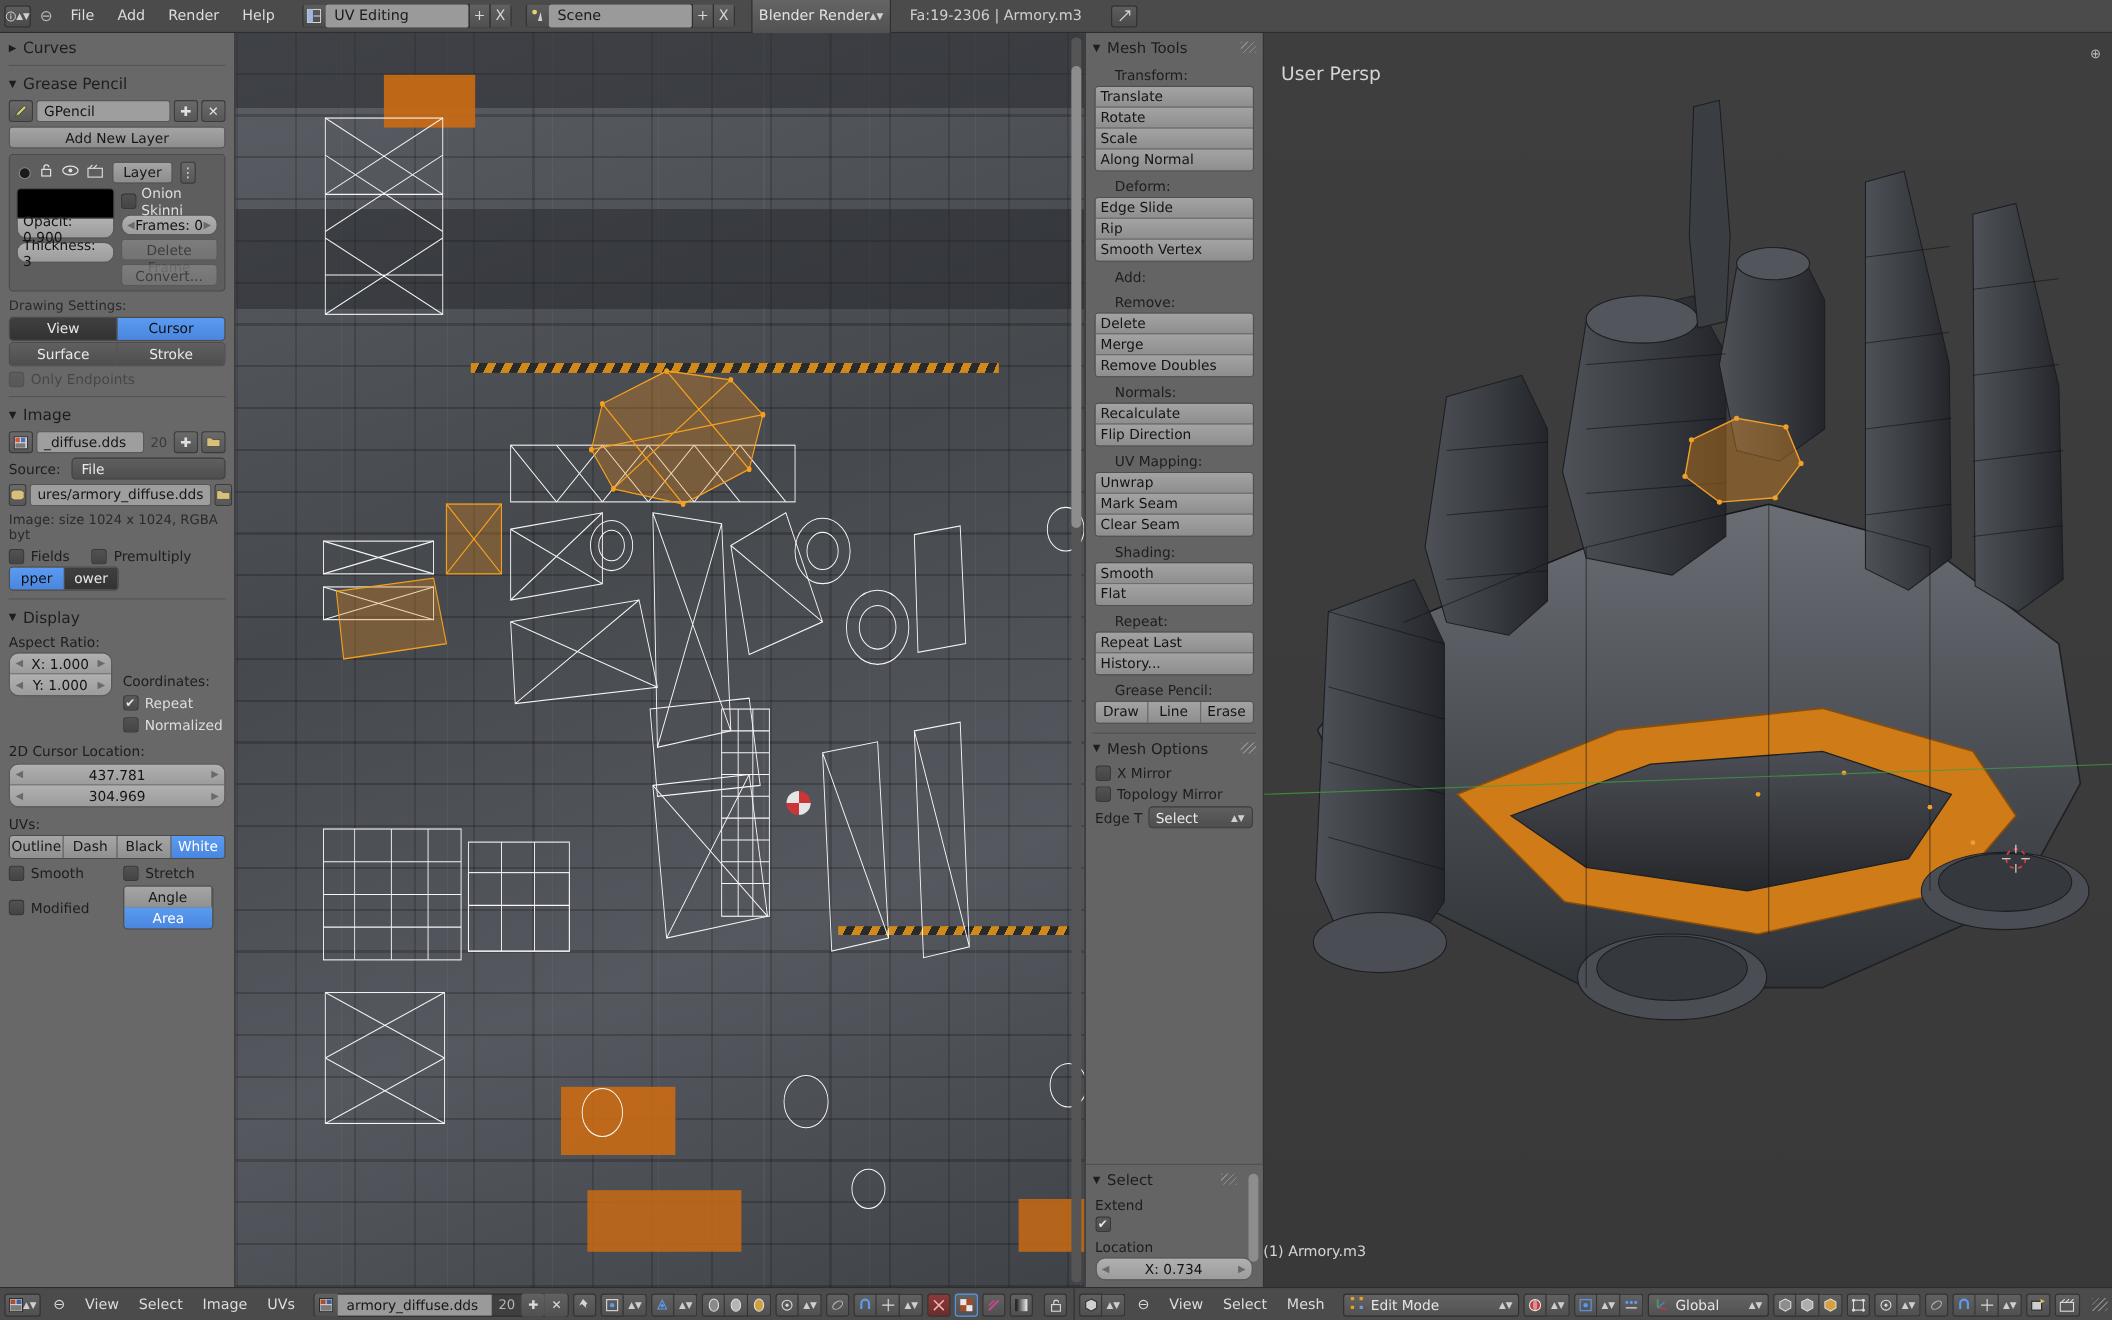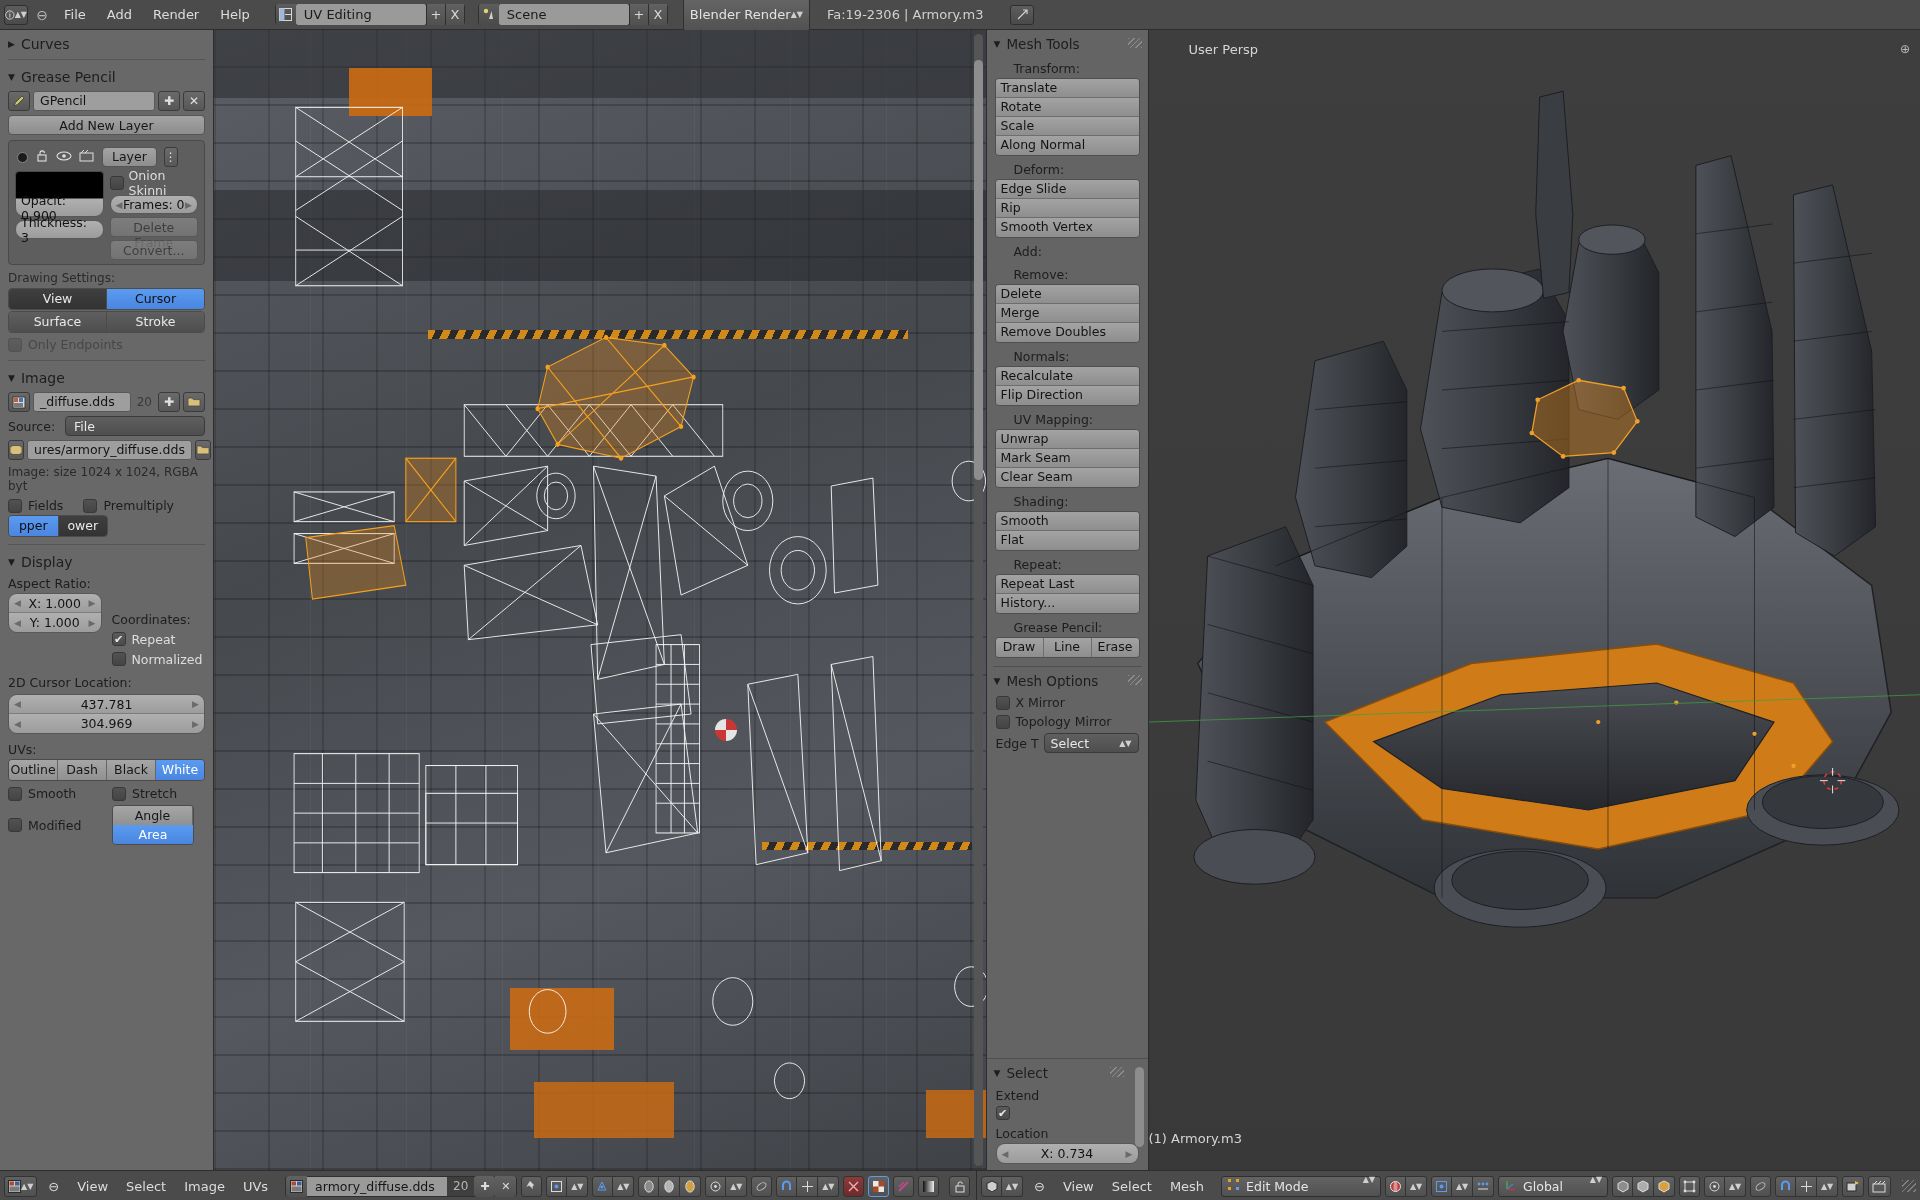--- a/index.html
+++ b/index.html
@@ -95,42 +95,42 @@
   .mt-row3 { display:flex; margin:0 8px; border:1px solid #4f4f4f; border-radius:4px; overflow:hidden; }
   .mt-row3 > div { flex:1; text-align:center; background:linear-gradient(#a3a3a3,#8e8e8e);
     color:#141414; font-size:12.5px; height:19px; line-height:18px; border-right:1px solid #6e6e6e; }
   .mt-row3 > div:last-child { border-right:none; }
   .grip { position:absolute; right:6px; width:14px; height:10px; opacity:.45;
     background:repeating-linear-gradient(135deg,#bdbdbd 0 1px,transparent 1px 4px); }
 
   
   .viewport { flex:1 1 auto; position:relative; background:linear-gradient(#3e3e3e,#393939);
     overflow:hidden; min-width:0; }
-  .vp-label { position:absolute; left:16px; top:12px; font-size:13px; color:#d5d5d5;margin-left:24px; }
+  .vp-label { position:absolute; left:16px; top:28px; font-size:17px; color:#d5d5d5; }
   .vp-obj { position:absolute; left:1180px; bottom:24px; font-size:13px; color:#d5d5d5; }
 
   
   .bottombars { height:30px; flex:0 0 30px; display:flex; border-top:1px solid #2d2d2d; }
   .bbar { background:#4b4b4b; display:flex; align-items:center; gap:4px; padding:0 4px; height:30px; }
   .bbar.left { width:977px; flex:0 0 977px; border-right:1px solid #2d2d2d; }
   .bbar.right { flex:1 1 auto; }
   .bi { height:21px; min-width:21px; background:linear-gradient(#616161,#505050);
     border:1px solid #333; border-radius:3px; display:flex; align-items:center;
     justify-content:center; padding:0 3px; font-size:11px; color:#dcdcdc; }
   .bi-group { display:flex; }
   .bi-group .bi { border-radius:0; border-left:none; }
   .bi-group .bi:first-child { border-radius:3px 0 0 3px; border-left:1px solid #333; }
   .bi-group .bi:last-child { border-radius:0 3px 3px 0; }
   .bmenu { padding:0 7px; font-size:13px; color:#dcdcdc; }
   .bfield { display:flex; align-items:center; background:#3f3f3f; border:1px solid #2f2f2f;
     border-radius:3px; height:21px; }
   .bfield .nm { background:#9a9a9a; color:#161616; height:19px; line-height:19px;
     padding:0 8px; font-size:12.5px; min-width:140px; }
   .bsel { background:linear-gradient(#636363,#515151); border:1px solid #2f2f2f;
-    border-radius:3px; height:21px; display:flex; gap:5px;
+    border-radius:3px; height:21px; display:flex; align-items:center; gap:5px;
     padding:0 5px; font-size:12.5px; color:#e6e6e6; }
   .updown { display:flex; flex-direction:column; line-height:5px; font-size:8px; color:#cfcfcf; }
   .scrollbar { position:absolute; right:2px; width:9px; background:#8d8d8d; border-radius:5px; }
   .rail { position:absolute; right:2px; top:4px; bottom:4px; width:9px; background:#555; border-radius:5px;}
 </style>
 </head>
 <body>
 
 <div class="app">
 

